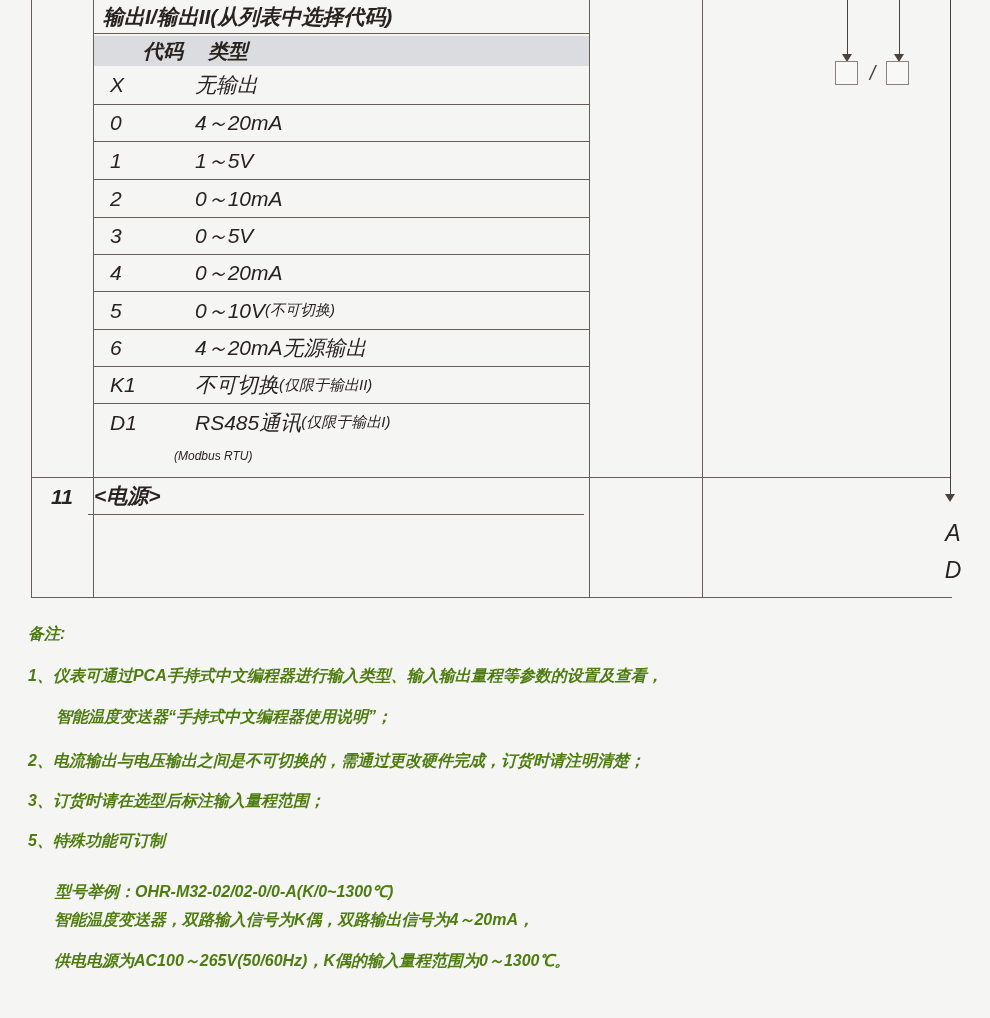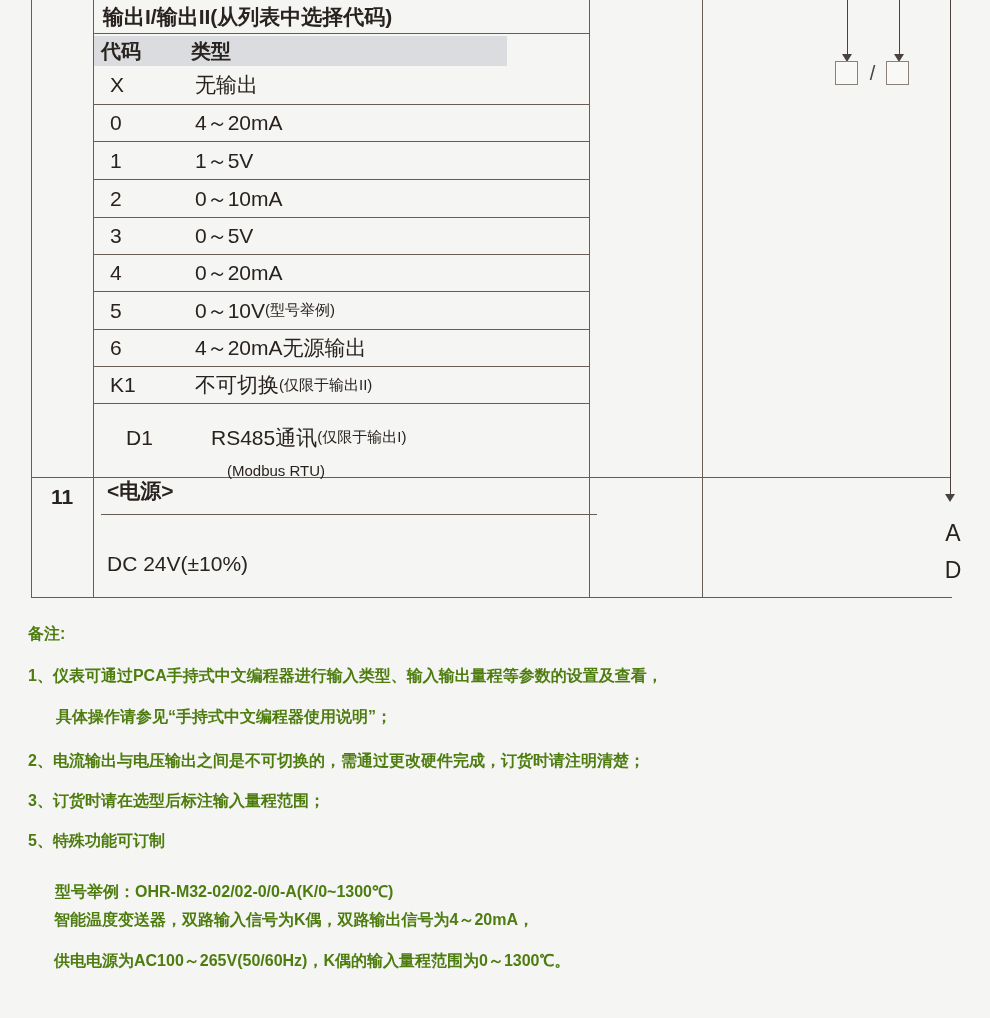--- a/index.html
+++ b/index.html
@@ -1,56 +1,57 @@
 <!DOCTYPE html>
 <html><head>
 <meta charset="utf-8">
 <style>
   html,body{margin:0;padding:0;}
   body{font-family:"Liberation Sans",sans-serif;}
   .canvas{
     position:relative;width:990px;height:1018px;
     background:#f5f5f4;overflow:hidden;
     color:#29231f;
+    font-style:italic;
   }
   
   .vl{position:absolute;width:1px;background:#665d57;}
   .hl{position:absolute;height:1px;background:#665d57;}
   
   .sec-title{
     position:absolute;left:103px;top:0;height:33px;line-height:33px;
     font-size:21px;font-weight:600;white-space:nowrap;
   }
   
   .hband{
-    position:absolute;left:94px;top:36px;width:413px;height:30px;
+    position:absolute;left:94px;top:36px;width:495px;height:30px;
     background:#dbdcdf;display:flex;align-items:center;
-    padding-left:7px;box-sizing:border-box;
-    font-size:20px;font-weight:600;
+    padding-left:24px;box-sizing:border-box;
+    font-size:20px;font-weight:600;text-align:center;
   }
   .hband .hcode{width:90px;flex:none;}
   
   .trow{
     position:absolute;left:93px;width:496px;
     display:flex;align-items:center;
     padding-left:17px;box-sizing:border-box;
     border-bottom:1px solid #665d57;
     font-size:21px;font-weight:500;white-space:nowrap;
   }
   .trow .code{width:85px;flex:none;}
   .small{font-size:15px;font-weight:500;}
-  .modbus{margin-left:118px;font-size:15px;font-weight:500;line-height:30px;}
+  .modbus{margin-left:81px;font-size:12px;font-weight:500;line-height:30px;}
   
   .pnum{
     position:absolute;left:31px;top:477px;width:62px;height:40px;
     line-height:40px;text-align:center;font-size:21px;font-weight:600;
   }
   .prow{
-    position:absolute;left:101px;width:496px;
-    display:flex;
+    position:absolute;left:88px;width:496px;
+    display:flex;align-items:center;
     padding-left:6px;box-sizing:border-box;
     border-bottom:1px solid #665d57;
     font-size:21px;font-weight:500;white-space:nowrap;
   }
   .pcode{
     position:absolute;left:940px;width:26px;text-align:center;
     font-size:23px;font-weight:500;
   }
   
   .code-box{
@@ -113,65 +114,62 @@
     <span class="code">3</span>
     <span class="type">0～5V</span>
   </div>
   <div class="trow" style="top:255px;height:37px">
     <span class="code">4</span>
     <span class="type">0～20mA</span>
   </div>
   <div class="trow" style="top:292px;height:38px">
     <span class="code">5</span>
     <span class="type">0～10V</span>
-      <span class="small">(型号举例)</span>
+      <span class="small">(不可切换)</span>
   </div>
   <div class="trow" style="top:330px;height:37px">
     <span class="code">6</span>
     <span class="type">4～20mA无源输出</span>
   </div>
   <div class="trow" style="top:367px;height:37px">
     <span class="code">K1</span>
     <span class="type">不可切换</span>
       <span class="small">(仅限于输出II)</span>
   </div>
-  <div class="trow" style="top:419px;height:73px;border-bottom:none;display:block;padding-left:16px">
+  <div class="trow" style="top:404px;height:73px;border-bottom:none;display:block;padding-left:0">
     <div style="display:flex;align-items:center;height:37px;padding-left:17px;box-sizing:border-box;">
       <span class="code">D1</span>
       <span class="type">RS485通讯</span>
         <span class="small">(仅限于输出I)</span>
     </div>
     <div class="modbus">(Modbus RTU)</div>
   </div>
 
   <div class="pnum">11</div>
   <div class="prow" style="top:477px;height:38px;font-weight:600">
     <span>&lt;电源&gt;</span>
-  </div>
-  <div class="prow" style="top:552px;height:45px;border-bottom:none">
-    <span>DC 24V(±10%)</span>
   </div>
 
   <div class="pcode" style="top:515px;height:37px;line-height:37px">A</div>
   <div class="pcode" style="top:552px;height:36px;line-height:36px">D</div>
 
   <div class="aline" style="left:847px;top:0;height:55px"></div>
   <div class="ahead" style="left:842px;top:54px"></div>
   <div class="aline" style="left:899px;top:0;height:55px"></div>
   <div class="ahead" style="left:894px;top:54px"></div>
   <div class="code-box" style="left:835px;top:61px"></div>
   <div class="slash">/</div>
   <div class="code-box" style="left:886px;top:61px"></div>
 
   <div class="aline" style="left:950px;top:0;height:495px"></div>
   <div class="ahead" style="left:945px;top:494px"></div>
 
   <div class="note" style="left:28px;top:620px">备注:</div>
   <div class="note" style="left:28px;top:662px">1、仪表可通过PCA手持式中文编程器进行输入类型、输入输出量程等参数的设置及查看，</div>
-  <div class="note" style="left:56px;top:703px">具体操作请参见“手持式中文编程器使用说明”；</div>
+  <div class="note" style="left:56px;top:703px">智能温度变送器“手持式中文编程器使用说明”；</div>
   <div class="note" style="left:28px;top:747px">2、电流输出与电压输出之间是不可切换的，需通过更改硬件完成，订货时请注明清楚；</div>
   <div class="note" style="left:28px;top:787px">3、订货时请在选型后标注输入量程范围；</div>
   <div class="note" style="left:28px;top:827px">5、特殊功能可订制</div>
   <div class="note" style="left:55px;top:878px">型号举例：OHR-M32-02/02-0/0-A(K/0~1300℃)</div>
   <div class="note" style="left:54px;top:906px">智能温度变送器，双路输入信号为K偶，双路输出信号为4～20mA，</div>
   <div class="note" style="left:54px;top:947px">供电电源为AC100～265V(50/60Hz)，K偶的输入量程范围为0～1300℃。</div>
 
 </div>
 
 </body></html>

